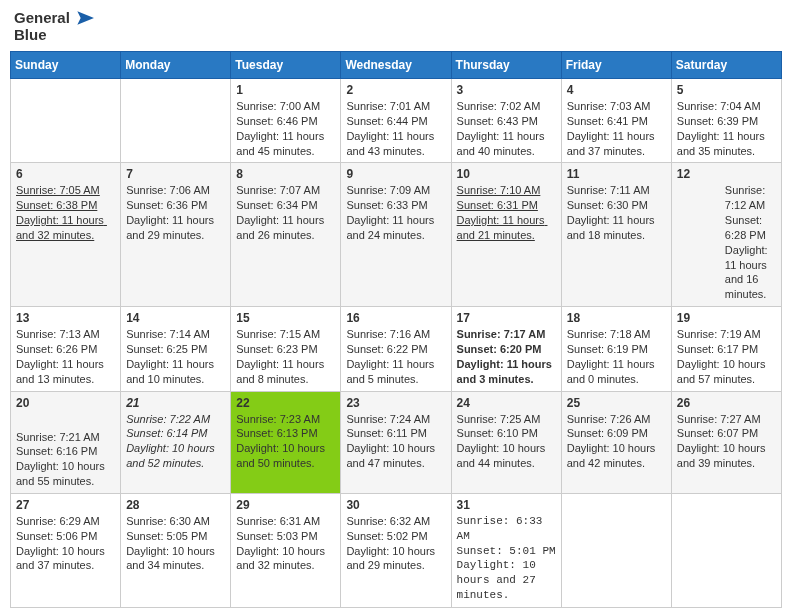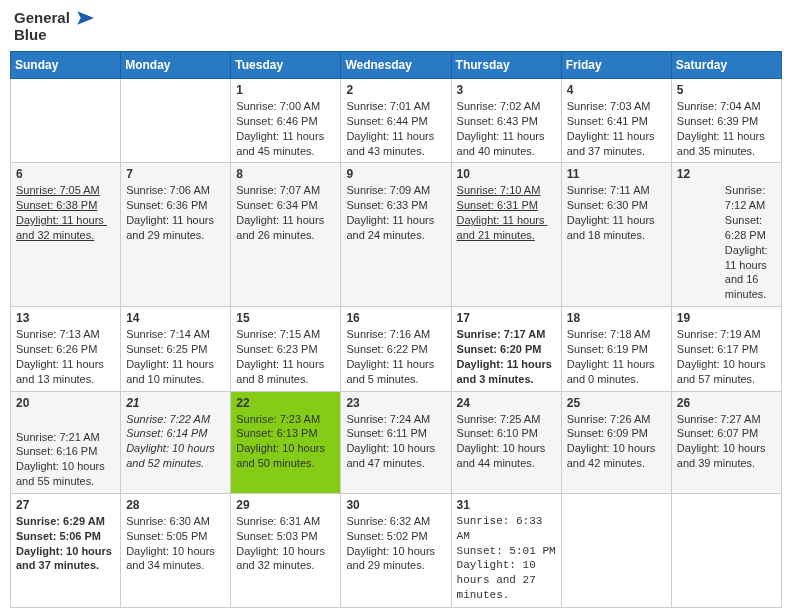--- a/index.html
+++ b/index.html
@@ -287,21 +287,21 @@
         <td style="background: rgb(245, 245, 245);">
           <span class="day-num">26</span>
           <div class="cell-text" style="white-space: pre-wrap;">Sunrise: 7:27 AM
 Sunset: 6:07 PM
 Daylight: 10 hours and 39 minutes.</div>
         </td>
       </tr>
       <tr>
         <td>
           <span class="day-num">27</span>
-          <div class="cell-text" style="white-space: pre-wrap; font-weight: bold;">Sunrise: 6:29 AM
+          <div class="cell-text" style="white-space: pre-wrap;">Sunrise: 6:29 AM
 Sunset: 5:06 PM
 Daylight: 10 hours and 37 minutes.</div>
         </td>
         <td>
           <span class="day-num">28</span>
           <div class="cell-text" style="white-space: pre-wrap;">Sunrise: 6:30 AM
 Sunset: 5:05 PM
 Daylight: 10 hours and 34 minutes.</div>
         </td>
         <td>

